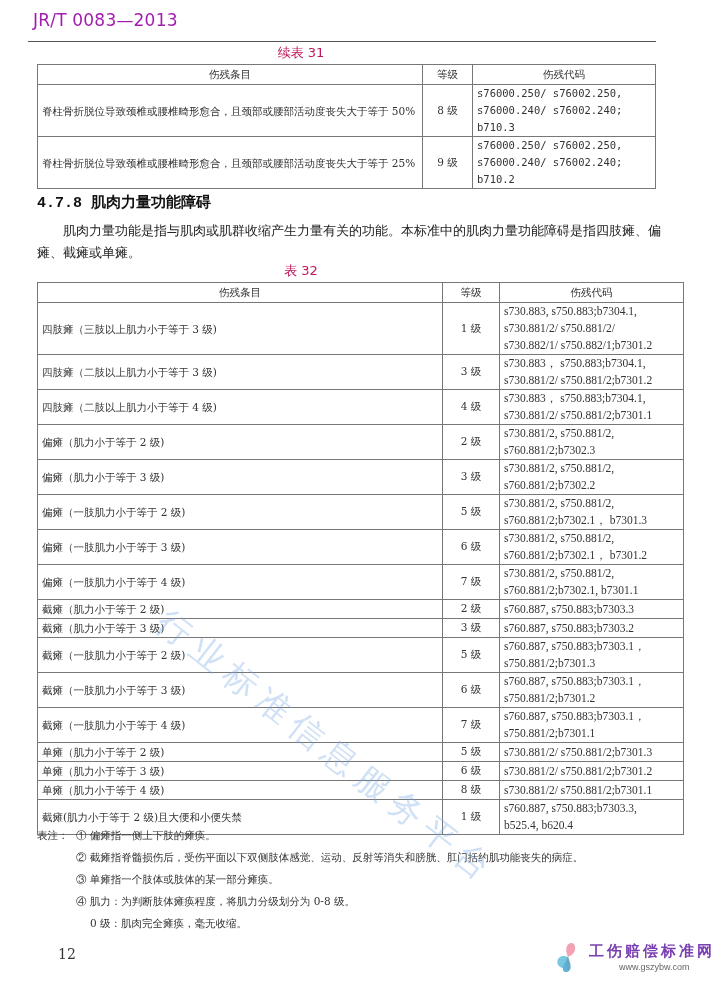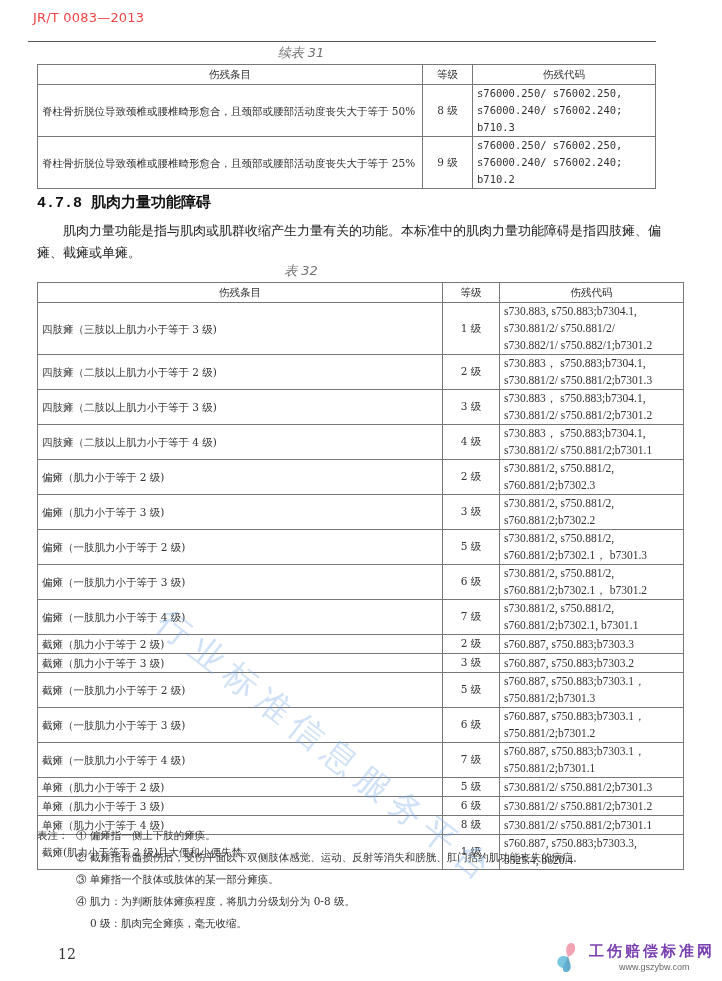--- a/index.html
+++ b/index.html
@@ -4,29 +4,29 @@
 <style>
   html, body { margin: 0; padding: 0; background: #ffffff; }
   body {
     width: 722px; height: 981px; position: relative; overflow: hidden;
     font-family: "DejaVu Serif", "Liberation Serif", serif;
     color: #222;
   }
   .std-code {
     position: absolute; left: 33px; top: 10px;
     font-family: "DejaVu Sans", "Liberation Sans", sans-serif;
-    font-size: 13px; letter-spacing: 0.2px; color: #ef4444;
+    font-size: 17px; letter-spacing: 0.2px; color: #a21caf;
   }
   .top-rule {
     position: absolute; left: 28px; top: 41px; width: 628px; height: 1px; background: #555;
   }
   .tcap {
     position: absolute; left: 0; width: 602px; text-align: center;
     font-family: "DejaVu Sans", "Liberation Sans", sans-serif;
-    font-size: 13px; font-weight: normal; color: #737373; font-style: italic;
+    font-size: 13px; font-weight: normal; color: #be185d;
   }
   table.t {
     position: absolute; left: 37px; border-collapse: collapse;
     font-size: 10.5px; color: #333; table-layout: fixed;
   }
   table.t td, table.t th {
     border: 1px solid #777; padding: 0 4px; vertical-align: middle;
     font-weight: normal;
   }
   table.t th { text-align: center; height: 19px; }
@@ -142,28 +142,20 @@
       <tr style="height: 52px;">
         <td class="item">四肢瘫（三肢以上肌力小于等于 3 级)</td>
         <td class="grade">1 级</td>
         <td class="code">
           <div>s730.883, s750.883;b7304.1,</div>
           <div>s730.881/2/ s750.881/2/</div>
           <div>s730.882/1/ s750.882/1;b7301.2</div>
         </td>
       </tr>
       <tr style="height: 34px;">
-        <td class="item">四肢瘫（二肢以上肌力小于等于 2 级)</td>
-        <td class="grade">2 级</td>
-        <td class="code">
-          <div>s730.883， s750.883;b7304.1,</div>
-          <div>s730.881/2/ s750.881/2;b7301.3</div>
-        </td>
-      </tr>
-      <tr style="height: 34px;">
         <td class="item">四肢瘫（二肢以上肌力小于等于 3 级)</td>
         <td class="grade">3 级</td>
         <td class="code">
           <div>s730.883， s750.883;b7304.1,</div>
           <div>s730.881/2/ s750.881/2;b7301.2</div>
         </td>
       </tr>
       <tr style="height: 34px;">
         <td class="item">四肢瘫（二肢以上肌力小于等于 4 级)</td>
         <td class="grade">4 级</td>

